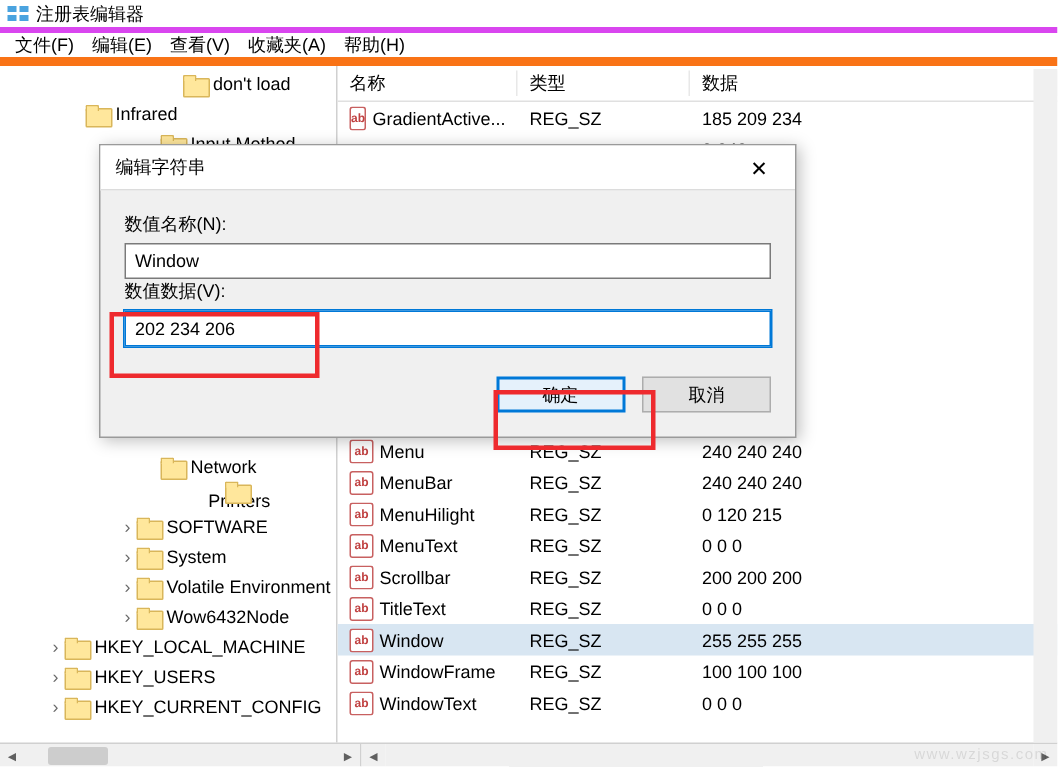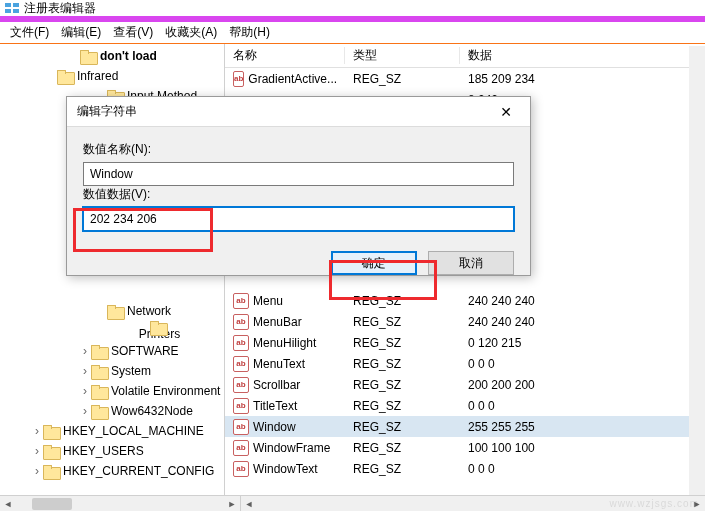--- a/index.html
+++ b/index.html
@@ -1,20 +1,20 @@
 <!DOCTYPE html>
 <html><head>
 <meta charset="utf-8">
 <style>
 * { margin: 0; padding: 0; box-sizing: border-box; font-family: "Microsoft YaHei", "Segoe UI", Tahoma, sans-serif; font-size: 12px; }
 body { background: #fff; width: 705px; height: 511px; overflow: hidden; position: relative; }
-.titlebar { height: 22px; background: #fff; display: flex; align-items: center; padding: 0 4px; border-bottom: 6px solid #d946ef; }
+.titlebar { height: 22px; background: #fff; display: flex; align-items: center; padding: 0 4px; border-bottom: 4px solid #d946ef; }
 .titlebar .appicon { width: 16px; height: 16px; margin-right: 4px; }
 .appicon svg { width: 16px; height: 16px; }
-.menubar { height: 22px; display: flex; align-items: center; padding: 0 4px; border-bottom: 1px solid #f97316; }
+.menubar { height: 22px; display: flex; align-items: center; padding: 0 4px; border-bottom: 6px solid #f97316; }
 .menubar span { padding: 2px 6px; cursor: default; }
 .main { display: flex; height: calc(511px - 44px - 16px); }
 .tree { width: 225px; border-right: 1px solid #d0d0d0; overflow: hidden; padding-top: 2px; }
 .tree-item { display: flex; align-items: center; height: 20px; white-space: nowrap; cursor: default; }
 .exp { width: 12px; text-align: center; color: #6a6a6a; display: inline-block; }
 .fld { width: 16px; height: 13px; margin-right: 4px; display: inline-block; position: relative; }
 .fld::before { content: ""; position: absolute; left: 0; top: 2px; width: 16px; height: 11px; background: #ffe79c; border: 1px solid #d9b65a; border-radius: 1px; }
 .fld::after { content: ""; position: absolute; left: 0; top: 0; width: 7px; height: 3px; background: #ffe79c; border: 1px solid #d9b65a; border-bottom: none; border-radius: 1px 1px 0 0; }
 .list { flex: 1; overflow: hidden; }
 .list-header { display: flex; height: 24px; align-items: center; border-bottom: 1px solid #e0e0e0; }
@@ -35,21 +35,21 @@
 .botscroll .thumb1 { position: absolute; left: 16px; top: 2px; width: 40px; height: 12px; background: #cdcdcd; border-radius: 2px; }
 .botscroll .sep { width: 1px; background: #d0d0d0; }
 .botscroll .btn { width: 16px; background: #f0f0f0; display: flex; align-items: center; justify-content: center; color: #606060; font-size: 9px; }
 .vscroll { position: absolute; right: 0; top: 46px; bottom: 16px; width: 16px; background: #f0f0f0; }
 
 
 .dialog { position: absolute; left: 66px; top: 96px; width: 465px; background: #f0f0f0; border: 1px solid #9a9a9a; box-shadow: 2px 2px 10px rgba(0,0,0,0.25); }
 .dialog .dtitle { height: 30px; background: #fff; display: flex; align-items: center; padding: 0 10px; border-bottom: 1px solid #dcdcdc; gap: 46px; }
 .dialog .dtitle .t { flex: 1; }
 .dialog .close { width: 28px; height: 20px; display: flex; align-items: center; justify-content: center; cursor: default; font-size: 14px; }
-.dialog .dbody { padding: 14px 16px 0 16px; }
+.dialog .dbody { padding: 14px 16px 16px 16px; }
 .dialog label { display: block; margin-bottom: 4px; }
 .dialog input[type=text] { width: 100%; height: 24px; border: 1px solid #7a7a7a; background: #fff; padding: 0 6px; font-size: 12px; }
 .dialog input[readonly] { background: #fff; }
 .field2 { }
 .dbuttons { text-align: right; margin-top: 20px; }
 .dbtn { display: inline-block; width: 86px; height: 24px; line-height: 22px; text-align: center; background: #e1e1e1; border: 1px solid #adadad; margin-left: 8px; cursor: default; }
 .dbtn.primary { border: 2px solid #0078d7; background: #e5f1fb; line-height: 20px; }
 .hl-red { position: absolute; border: 3px solid #ee2a2e; pointer-events: none; }
 .hl1 { left: 73px; top: 208px; width: 140px; height: 44px; }
 .hl2 { left: 329px; top: 260px; width: 108px; height: 40px; }
@@ -74,21 +74,21 @@
   <span>文件(F)</span>
   <span>编辑(E)</span>
   <span>查看(V)</span>
   <span>收藏夹(A)</span>
   <span>帮助(H)</span>
 </div>
 
 <div class="main">
 
   <div class="tree" id="tree">
-      <div class="tree-item" style="padding-left: 68px; font-weight: bold;">
+      <div class="tree-item" style="padding-left: 110px;">
         <span class="exp"></span>
         <span class="fld"></span>
         <span>don't load</span>
       </div>
       <div class="tree-item" style="padding-left: 45px;">
         <span class="exp"></span>
         <span class="fld"></span>
         <span>Infrared</span>
       </div>
       <div class="tree-item" style="padding-left: 95px;">

